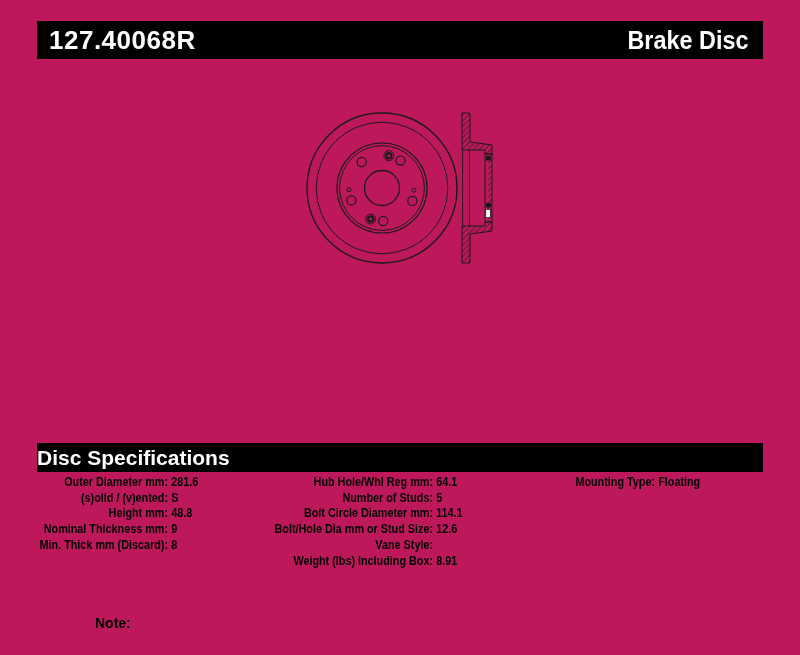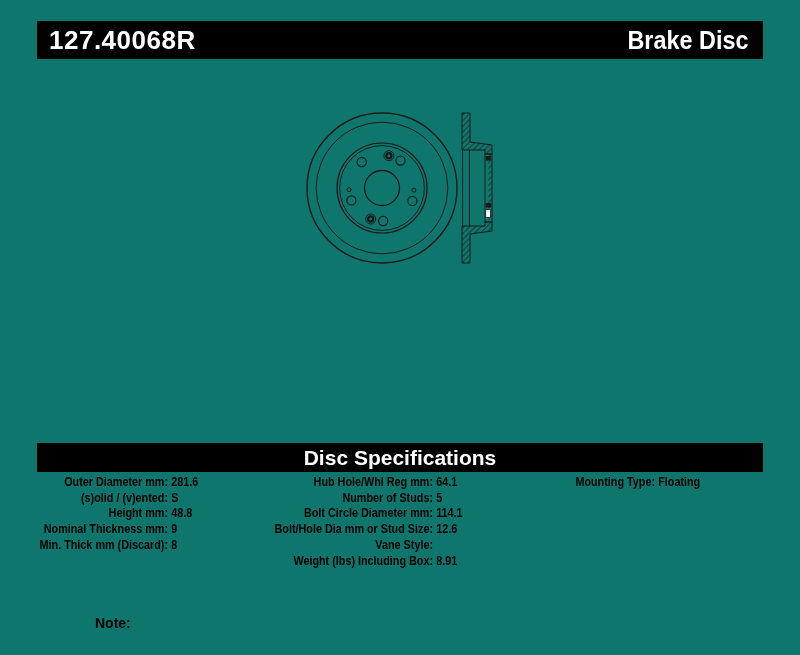--- a/index.html
+++ b/index.html
@@ -1,28 +1,28 @@
 <!DOCTYPE html>
 <html><head>
 <meta charset="utf-8">
 <style>
   html,body { margin:0; padding:0; background:#fff; }
   .page {
-    position:relative; width:800px; height:655px; background:#0f766e;
+    position:relative; width:800px; height:655px; background:#be185d;
     font-family:"Liberation Sans", sans-serif; font-weight:bold; color:#000;
     overflow:hidden;
   }
   .blackbar {
     position:absolute; left:37px; width:726px; background:#000; color:#fff;
     display:flex; align-items:center; box-sizing:border-box;
   }
   .header-bar { top:21px; height:38px; justify-content:space-between; padding:0 15px 0 12px; }
   .header-part { font-size:26px; letter-spacing:0.5px; }
   .header-product { font-size:26px; transform:scaleX(0.9); transform-origin:100% 50%; }
-  .spec-bar { top:443px; height:29px; justify-content:center; font-size:21px; }
+  .spec-bar { top:443px; height:29px; justify-content:flex-start; font-size:21px; }
   .drawing { position:absolute; left:280px; top:95px; }
   .spec-col { position:absolute; font-size:13.5px; line-height:15.7px; transform:scaleX(0.8); }
   .spec-row { display:flex; white-space:nowrap; }
   .lab { text-align:right; }
   .val { padding-left:4px; min-height:15.7px; }
   .col-left  { left:3px;   top:474px; transform-origin:165px 0; }
   .col-left .lab { width:165px; }
   .col-mid   { left:218px; top:474px; transform-origin:215px 0; }
   .col-mid .lab { width:215px; }
   .col-right { left:530px; top:474px; transform-origin:125px 0; }

